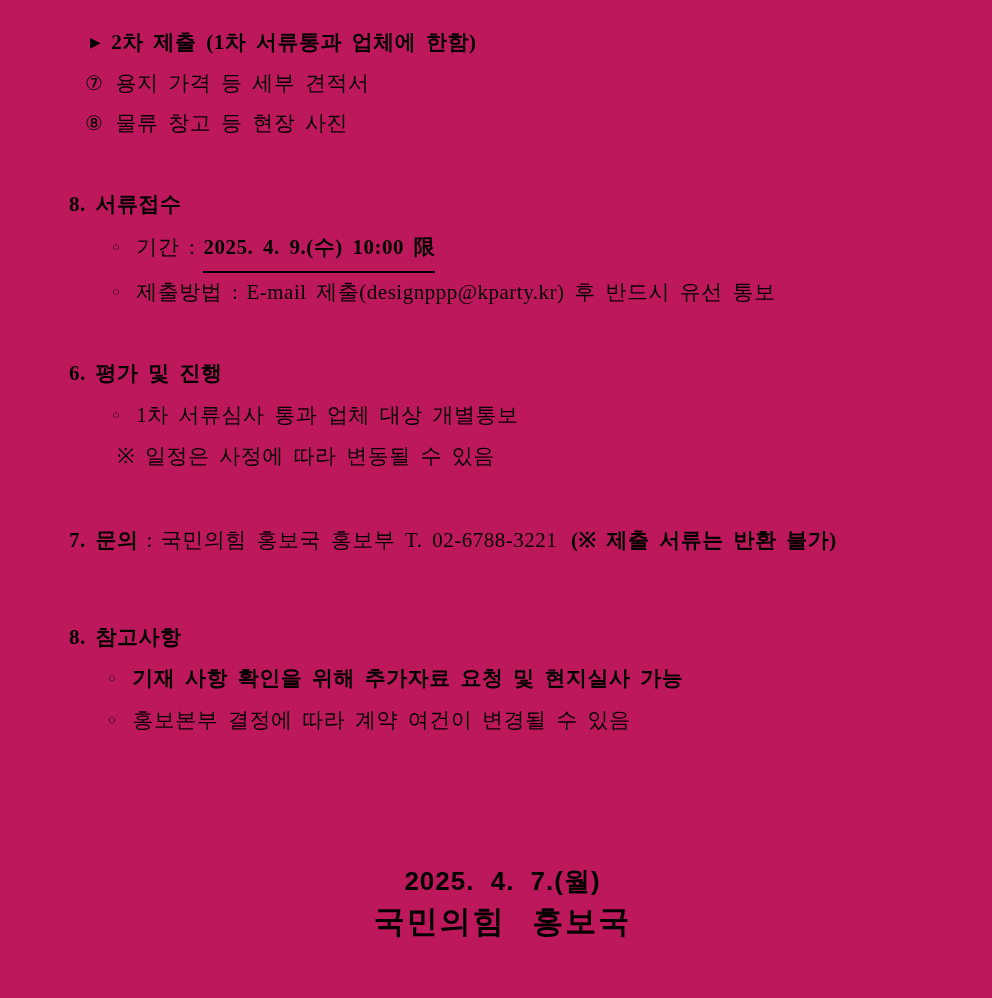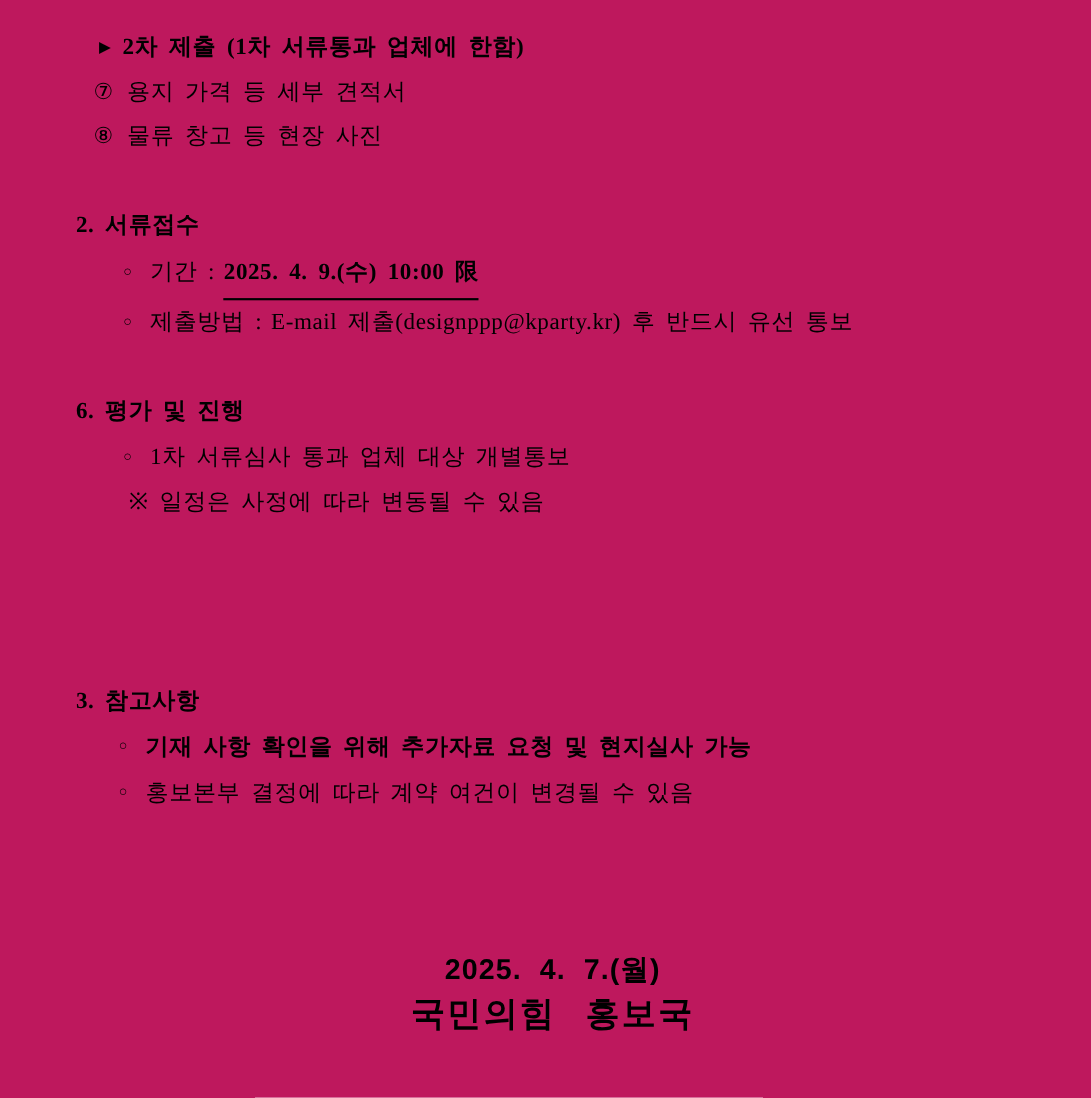--- a/index.html
+++ b/index.html
@@ -78,42 +78,46 @@
   </div>
 
   <div class="line" style="left:85px; top:110px;">
     <span class="circled-marker">⑧</span><span>물류 창고 등 현장 사진</span>
   </div>
 
   <div class="line" style="left:85px; top:70px;">
     <span class="circled-marker">⑦</span><span>용지 가격 등 세부 견적서</span>
   </div>
 
-  <div class="line bold" style="left:69px; top:191px;">2. 서류접수</div>
+  <div class="line bold" style="left:69px; top:191px;">8. 서류접수</div>
 
   <div class="line" style="left:112px; top:234px;">
     <span class="circle-bullet">○</span><span class="label-gap">기간 :</span><span class="underline-value">2025. 4. 9.(수) 10:00 限</span>
   </div>
 
   <div class="line" style="left:112px; top:279px;">
     <span class="circle-bullet">○</span><span class="label-gap">제출방법 :</span><span>E-mail 제출(designppp@kparty.kr) 후 반드시 유선 통보</span>
   </div>
 
   <div class="line bold" style="left:69px; top:360px;">6. 평가 및 진행</div>
 
   <div class="line" style="left:112px; top:402px;">
     <span class="circle-bullet">○</span><span>1차 서류심사 통과 업체 대상 개별통보</span>
   </div>
 
   <div class="line" style="left:117px; top:443px;">
     <span class="ref-mark">※</span><span>일정은 사정에 따라 변동될 수 있음</span>
   </div>
 
+  <div class="line" style="left:69px; top:527px;">
+    <span class="bold">7. 문의</span><span class="inline-gap">:</span><span>국민의힘 홍보국 홍보부 T. 02-6788-3221</span>
+    <span class="bold" style="margin-left:4px;">(※ 제출 서류는 반환 불가)</span>
+  </div>
 
-  <div class="line bold" style="left:69px; top:624px;">3. 참고사항</div>
+  <div class="line bold" style="left:69px; top:624px;">8. 참고사항</div>
 
   <div class="line" style="left:108px; top:665px;font-weight:bold;">
     <span class="circle-bullet">○</span><span>기재 사항 확인을 위해 추가자료 요청 및 현지실사 가능</span>
   </div>
 
   <div class="line" style="left:108px; top:707px;">
     <span class="circle-bullet">○</span><span>홍보본부 결정에 따라 계약 여건이 변경될 수 있음</span>
   </div>
 
   <div class="footer-line footer-date">2025. 4. 7.(월)</div>

